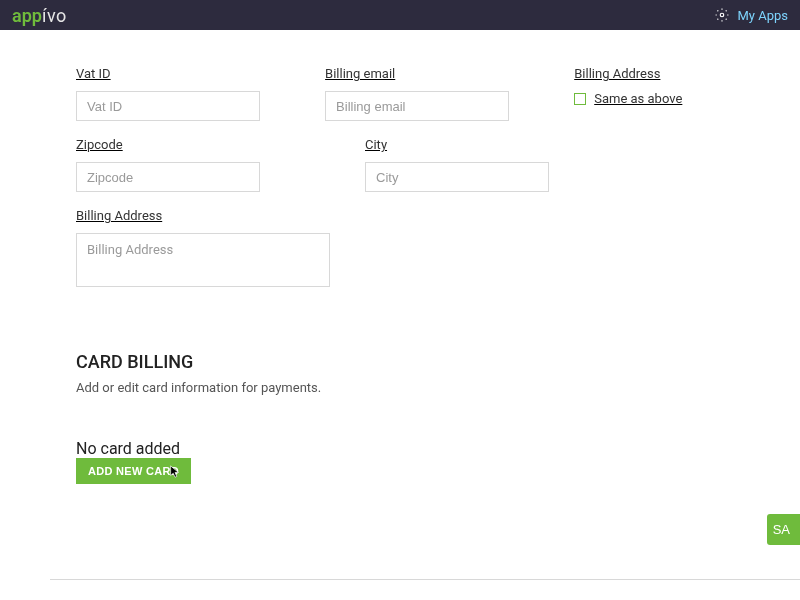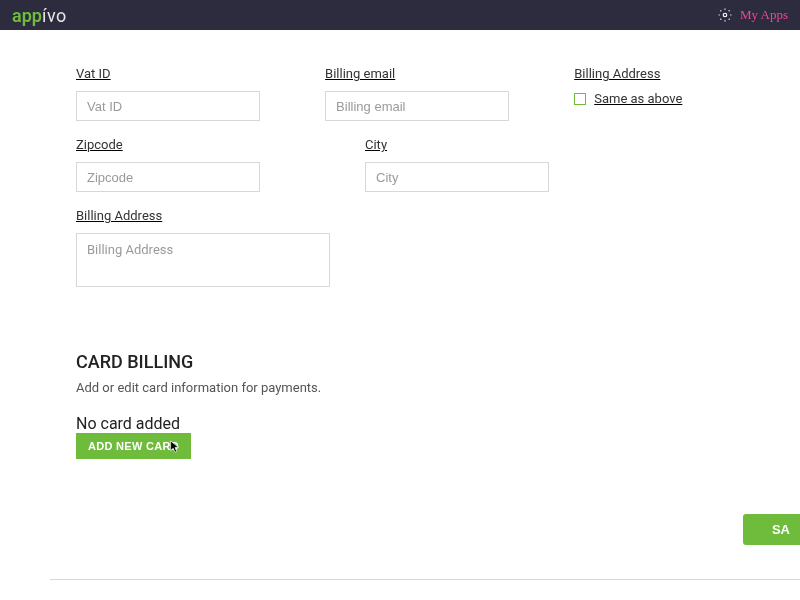--- a/index.html
+++ b/index.html
@@ -36,23 +36,22 @@
     }
     .logo-ivo {
       color: #e5e5e5;
       font-weight: 400;
       letter-spacing: 0.5px;
     }
     .header-right {
       display: flex;
       align-items: center;
       gap: 8px;
-      color: #ec4899;
-      font-size: 13px;
-      font-family: Liberation Serif, serif;
+      color: #7dd3fc;
+      font-size: 13px;
     }
     .gear-icon {
       width: 14px;
       height: 14px;
     }
     .content {
       padding: 36px 76px 0 76px;
       background: #fff;
     }
     .section-title {
@@ -127,21 +126,21 @@
     }
     .card-title {
       font-size: 18px;
       font-weight: 500;
       color: #222;
       margin-bottom: 8px;
     }
     .card-subtitle {
       font-size: 13px;
       color: #555;
-      margin-bottom: 19px;
+      margin-bottom: 44px;
     }
     .no-card {
       font-size: 16px;
       font-weight: 400;
       color: #222;
     }
     .btn-add-card {
       background: #6fbb3c;
       color: #fff;
       border: none;
@@ -160,23 +159,23 @@
       height: 14px;
       pointer-events: none;
     }
     .btn-save {
       position: absolute;
       right: 0;
       bottom: 55px;
       background: #6fbb3c;
       color: #fff;
       border: none;
-      padding: 8px 10px 8px 29px;
-      font-size: 13px;
-      font-weight: 700;
+      padding: 8px 10px 8px 6px;
+      font-size: 13px;
+      font-weight: 400;
       cursor: pointer;
       border-radius: 3px 0 0 3px;
     }
     .bottom-border {
       position: absolute;
       bottom: 20px;
       left: 50px;
       right: 0;
       height: 1px;
       background: #d8d8d8;

